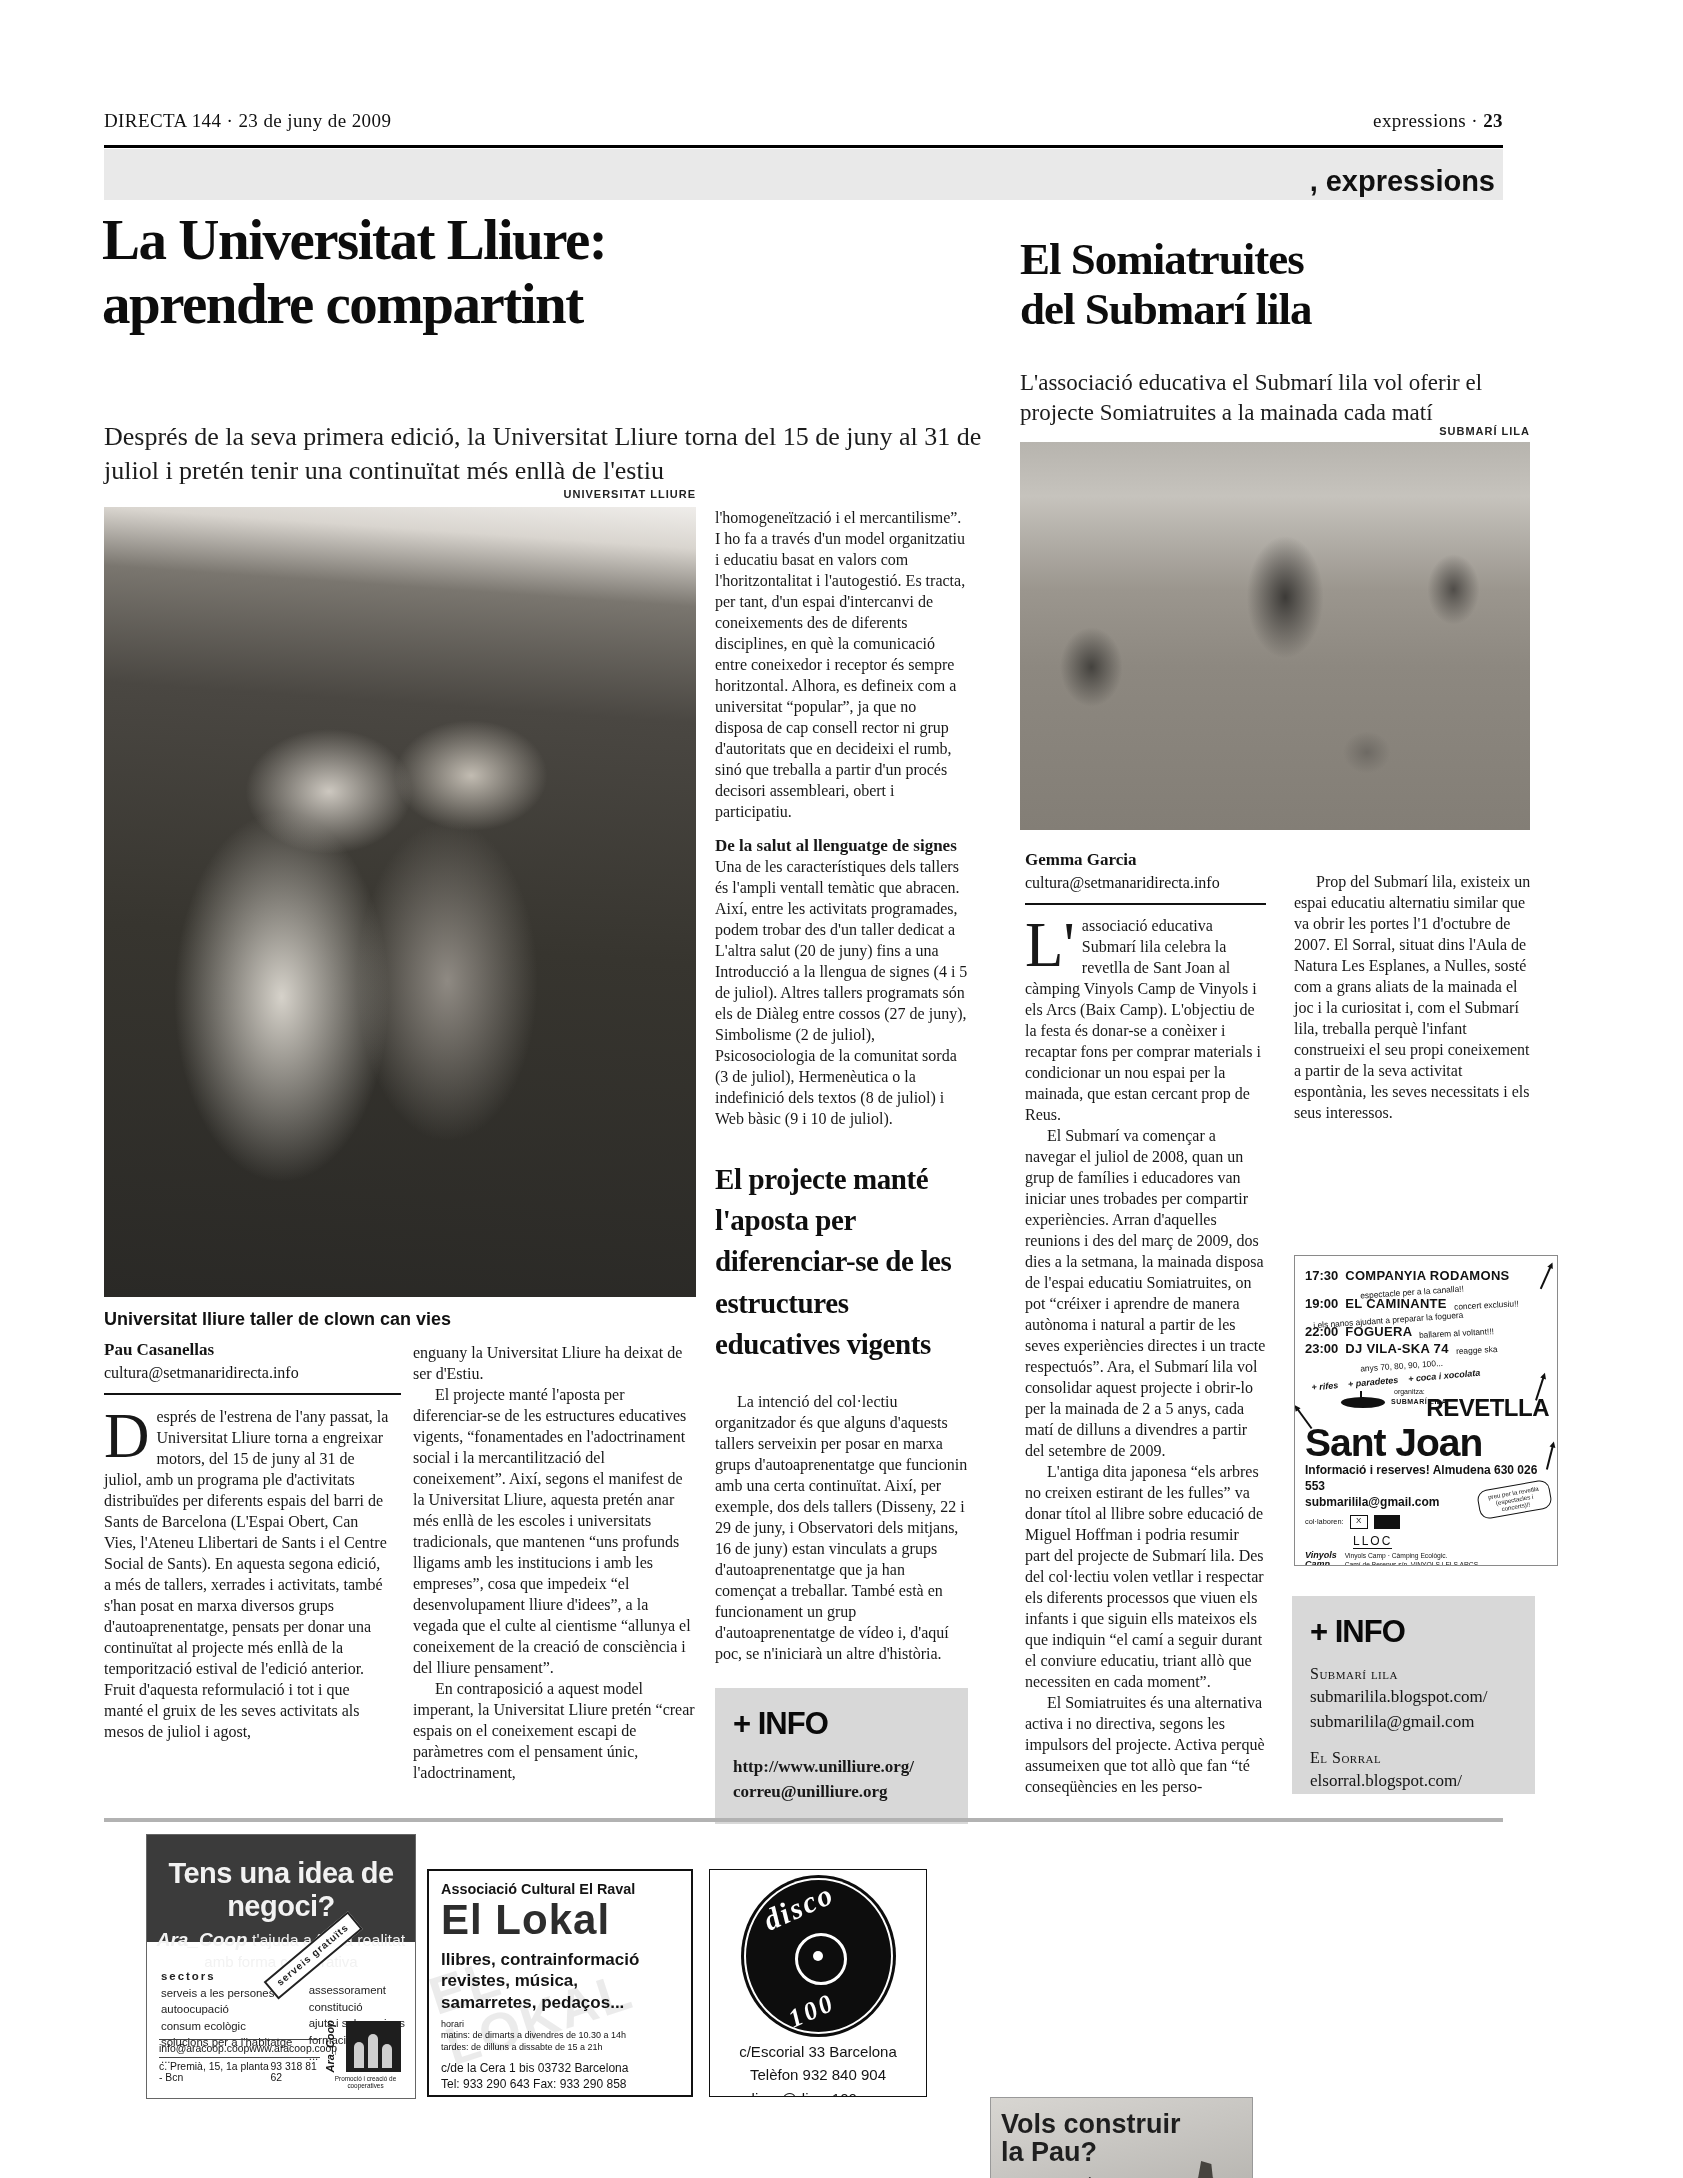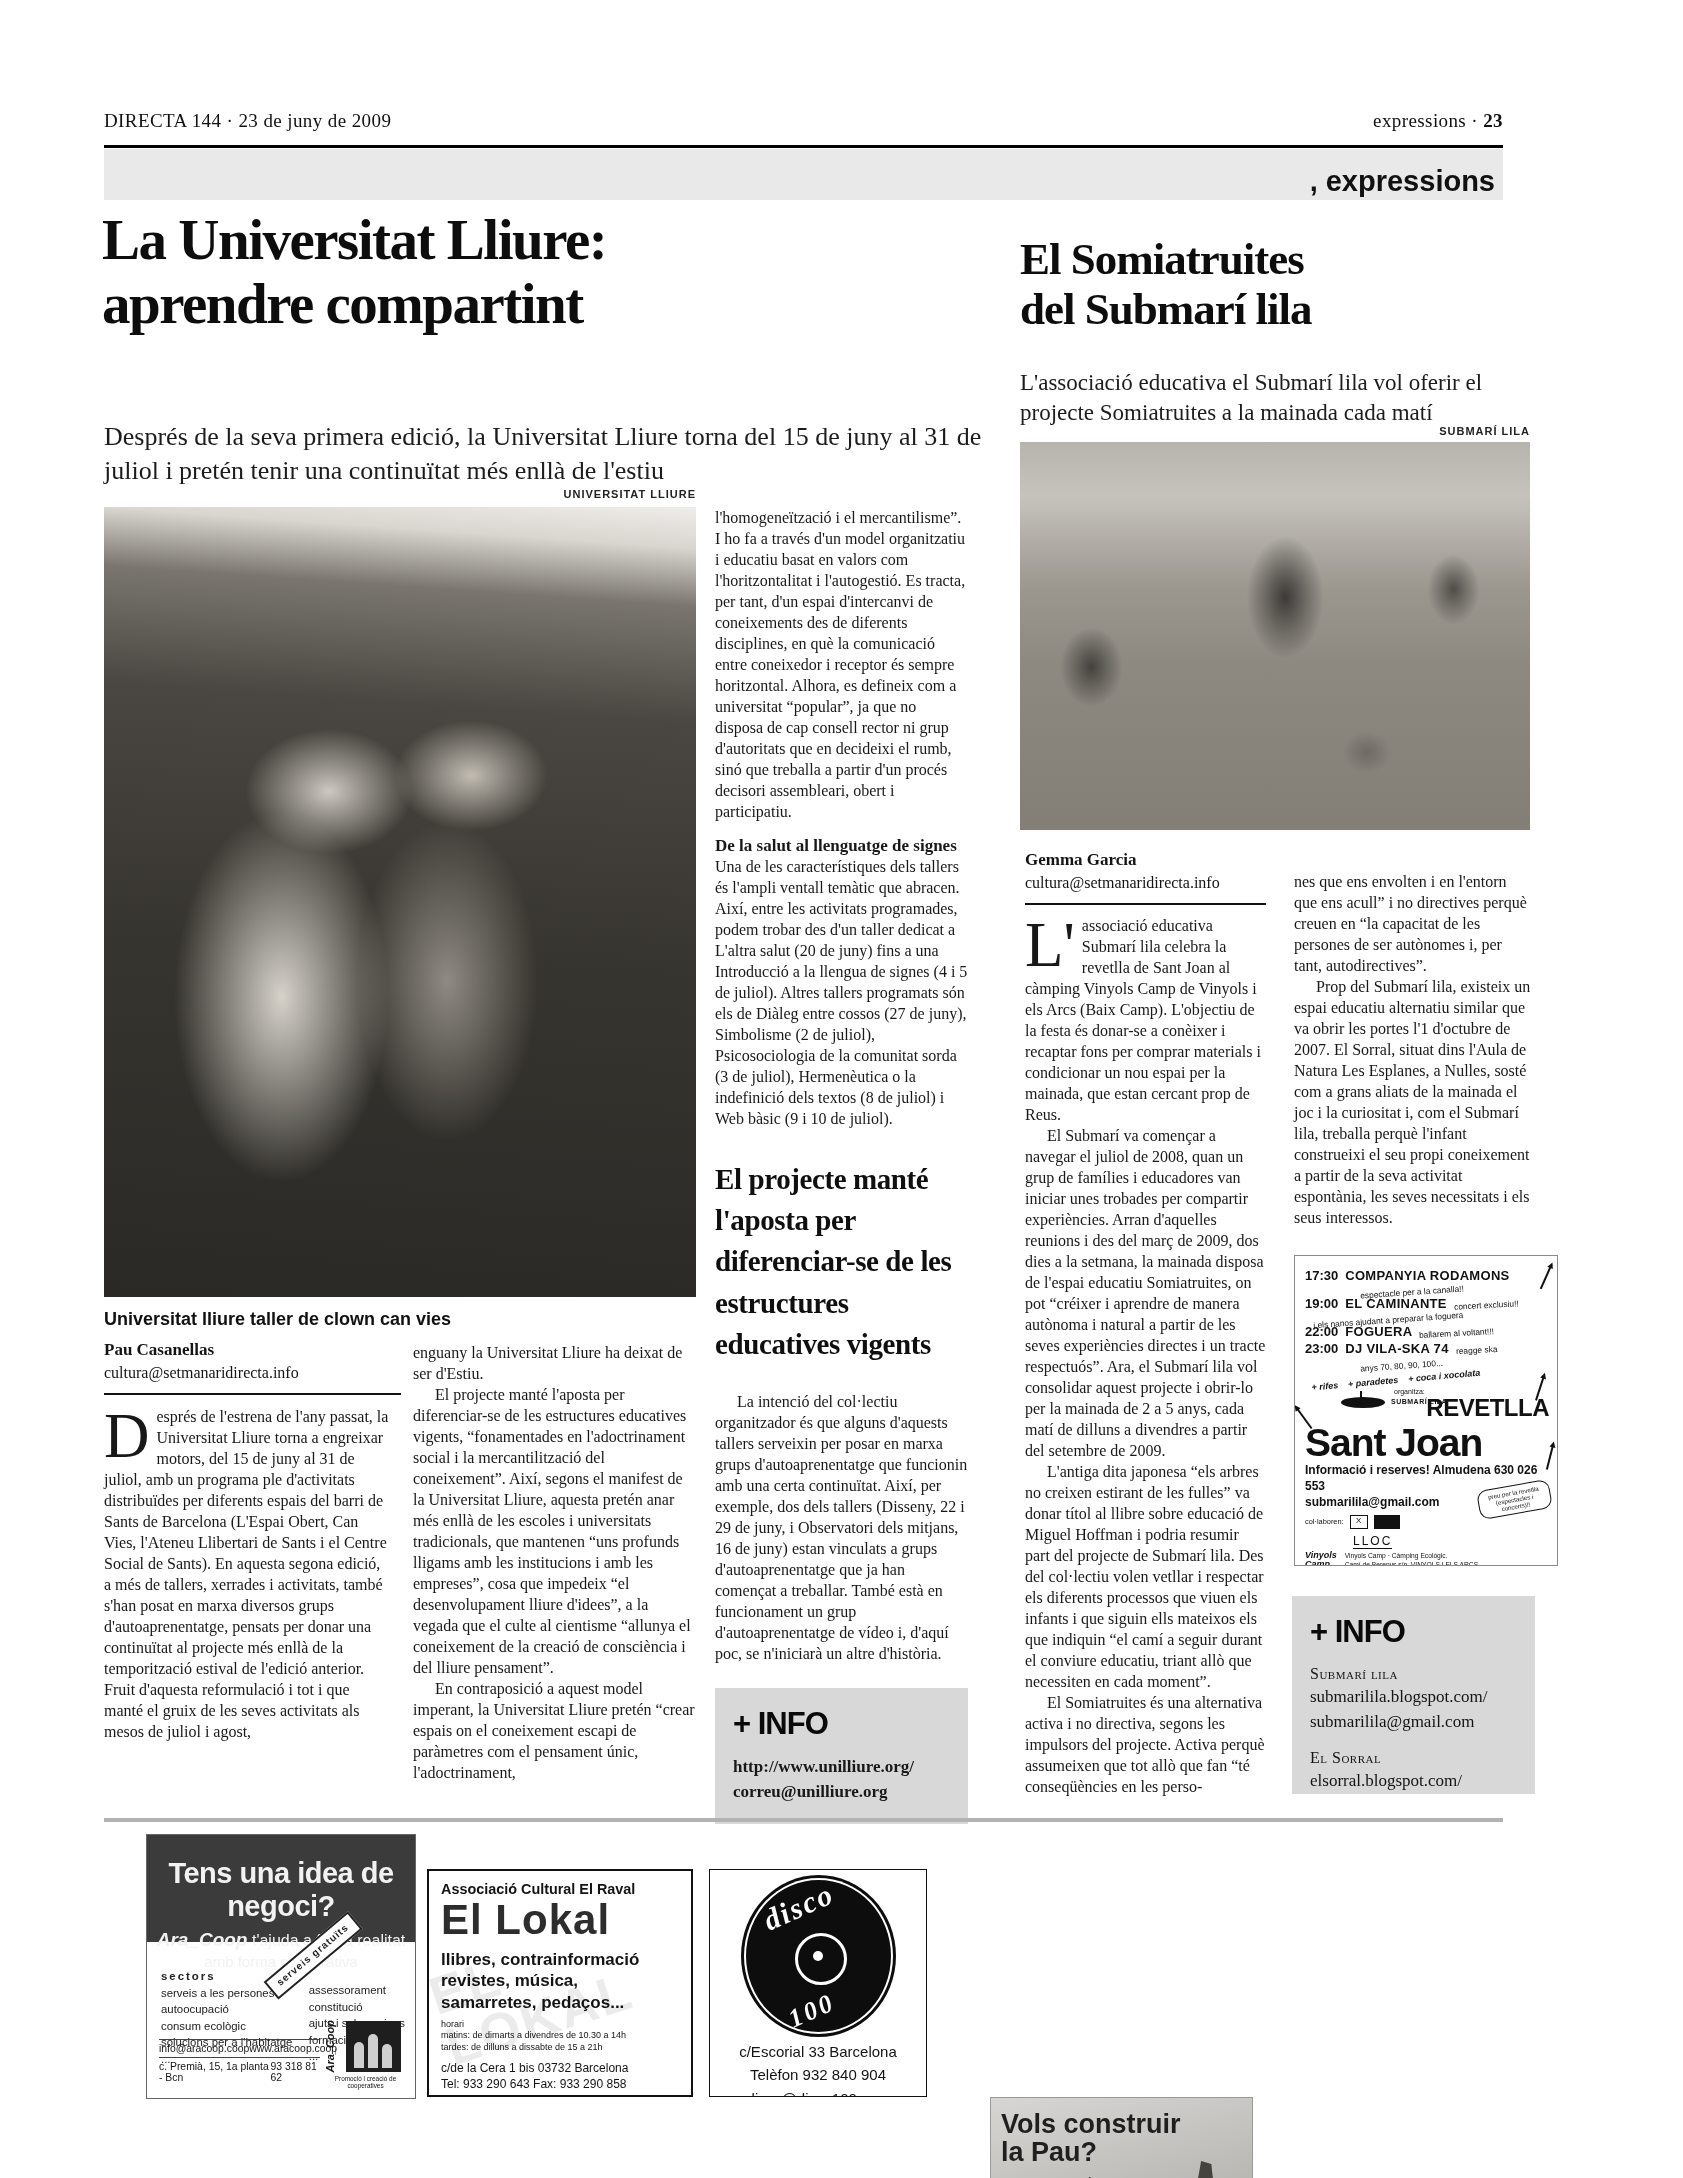--- a/index.html
+++ b/index.html
@@ -185,21 +185,20 @@
 <div class="abs byrule" style="left:1025px; top:903px; width:241px; height:2px;"></div>
 
 <div class="abs bt" style="left:1025px; top:915px; width:241px;">
   <p><span class="dropcap">L'</span><span>associació educativa Submarí lila celebra la revetlla de Sant Joan al càmping Vinyols Camp de Vinyols i els Arcs (Baix Camp). L'objectiu de la festa és donar-se a conèixer i recaptar fons per comprar materials i condicionar un nou espai per la mainada, que estan cercant prop de Reus.</span></p>
   <p class="ind">El Submarí va començar a navegar el juliol de 2008, quan un grup de famílies i educadores van iniciar unes trobades per compartir experiències. Arran d'aquelles reunions i des del març de 2009, dos dies a la setmana, la mainada disposa de l'espai educatiu Somiatruites, on pot “créixer i aprendre de manera autònoma i natural a partir de les seves experiències directes i un tracte respectuós”. Ara, el Submarí lila vol consolidar aquest projecte i obrir-lo per la mainada de 2 a 5 anys, cada matí de dilluns a divendres a partir del setembre de 2009.</p>
   <p class="ind">L'antiga dita japonesa “els arbres no creixen estirant de les fulles” va donar títol al llibre sobre educació de Miguel Hoffman i podria resumir part del projecte de Submarí lila. Des del col·lectiu volen vetllar i respectar els diferents processos que viuen els infants i que siguin ells mateixos els que indiquin “el camí a seguir durant el conviure educatiu, triant allò que necessiten en cada moment”.</p>
   <p class="ind">El Somiatruites és una alternativa activa i no directiva, segons les impulsors del projecte. Activa perquè assumeixen que tot allò que fan “té conseqüències en les perso-</p>
 </div>
 
 <div class="abs bt" style="left:1294px; top:871px; width:238px;">
-  <p>nes que ens envolten i en l'entorn que ens acull” i no directives perquè creuen en “la capacitat de les persones de ser autònomes i, per tant, autodirectives”.</p>
   <p class="ind">Prop del Submarí lila, existeix un espai educatiu alternatiu similar que va obrir les portes l'1 d'octubre de 2007. El Sorral, situat dins l'Aula de Natura Les Esplanes, a Nulles, sosté com a grans aliats de la mainada el joc i la curiositat i, com el Submarí lila, treballa perquè l'infant construeixi el seu propi coneixement a partir de la seva activitat espontània, les seves necessitats i els seus interessos.</p>
 </div>
 
 <div class="abs poster" style="left:1294px; top:1255px; width:264px; height:311px;">
   <div class="rocket" style="right:10px; top:8px; transform:rotate(24deg);"></div>
   <div class="rocket" style="right:16px; top:119px; transform:rotate(18deg);"></div>
   <div class="rocket" style="left:8px; top:149px; transform:rotate(-36deg);"></div>
   <div class="rocket" style="right:6px; bottom:95px; transform:rotate(14deg);"></div>
 
   <div class="prow">

